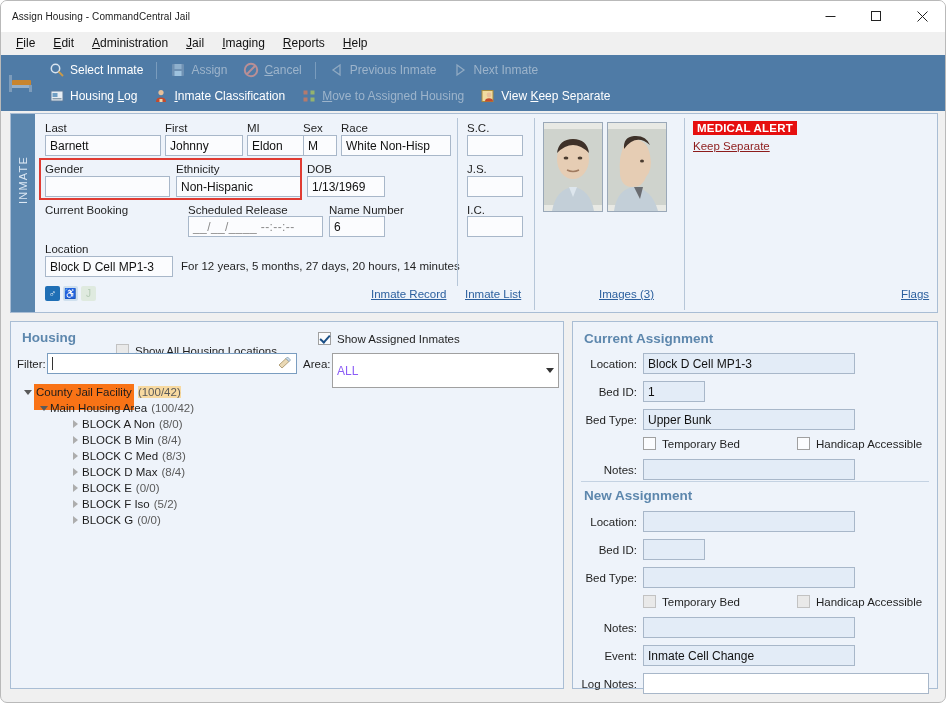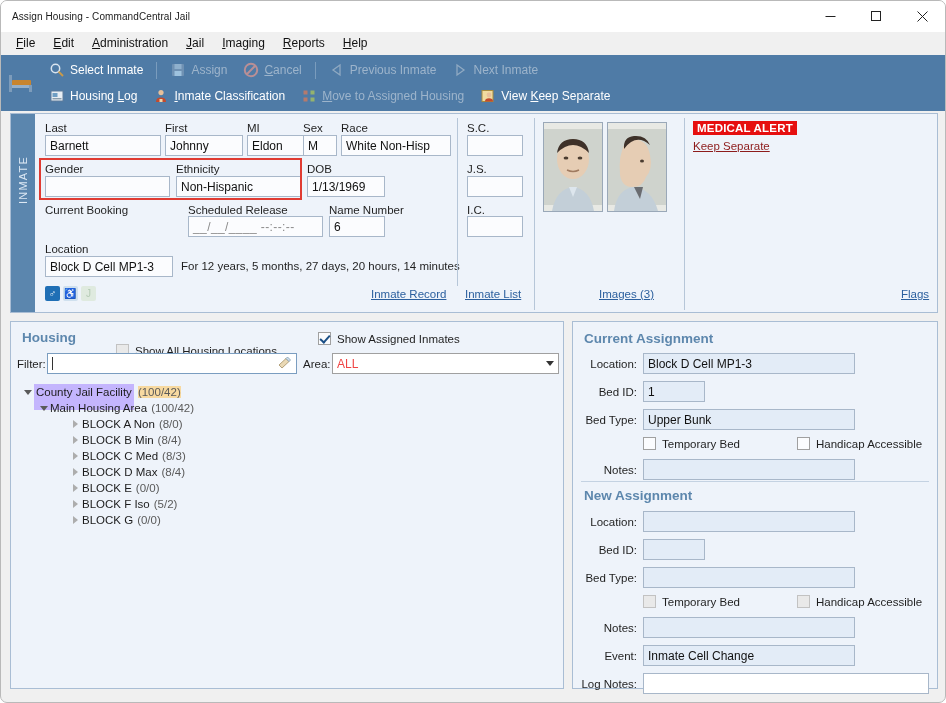--- a/index.html
+++ b/index.html
@@ -118,34 +118,34 @@
   .cbx.on::after {
     content:""; width:4px; height:8px; border:solid #1a4f86;
     border-width:0 2px 2px 0; transform: rotate(42deg); margin-bottom:2px;
   }
   .cb-label { font-size:11.5px; color:#1f1f1f; }
   .inputbox {
     background:#ffffff; border:1px solid #7a9dc0; height:21px; font-size:12px;
     display:flex; align-items:center; padding:0 4px; color:#111;
   }
   .selectbox {
-    background:#ffffff; border:1px solid #a0a0a0; height:21px; font-size:12px;
-    display:flex; align-items:center; padding:0 4px; color:#ef4444; justify-content:space-between;
+    background:#ffffff; border:1px solid #a0a0a0; height:35px; font-size:12px;
+    display:flex; align-items:center; padding:0 4px; color:#8b5cf6; justify-content:space-between;
   }
   .caret { width:0;height:0;border-left:4px solid transparent;border-right:4px solid transparent;
            border-top:5px solid #333; }
   .tree { position:absolute; left:10px; top:62px; right:6px; bottom:6px; overflow:hidden; }
   .tnode { display:flex; align-items:center; height:16px; font-size:11.5px; color:#1c1c1c; }
   .tnode .tw { width:13px; flex:0 0 13px; display:flex; align-items:center; justify-content:center; }
   .tri-open { width:0;height:0;border-left:4px solid transparent;border-right:4px solid transparent;
               border-top:5px solid #5a5a5a; }
   .tri-closed { width:0;height:0;border-top:4px solid transparent;border-bottom:4px solid transparent;
               border-left:5px solid #adadad; }
   .tnode .cnt { color:#5a5a5a; margin-left:4px; }
-  .tnode.sel .nm { background:#c4b5fd; padding:12px 2px; }
+  .tnode.sel .nm { background:#f97316; padding:12px 2px; }
   .tnode.sel .cnt { background:#f7d9a0; }
   
   .assign {
     position:absolute; left:571px; top:320px; width:366px; height:368px;
     background:#eef3fa; border:1px solid #a9bdd4;
   }
   .arow { display:flex; align-items:center; margin-bottom:7px; }
   .arow .lbl { width:70px; text-align:right; font-size:11.5px; color:#1f1f1f;
                padding-right:6px; flex:0 0 70px; }
   .afld {

